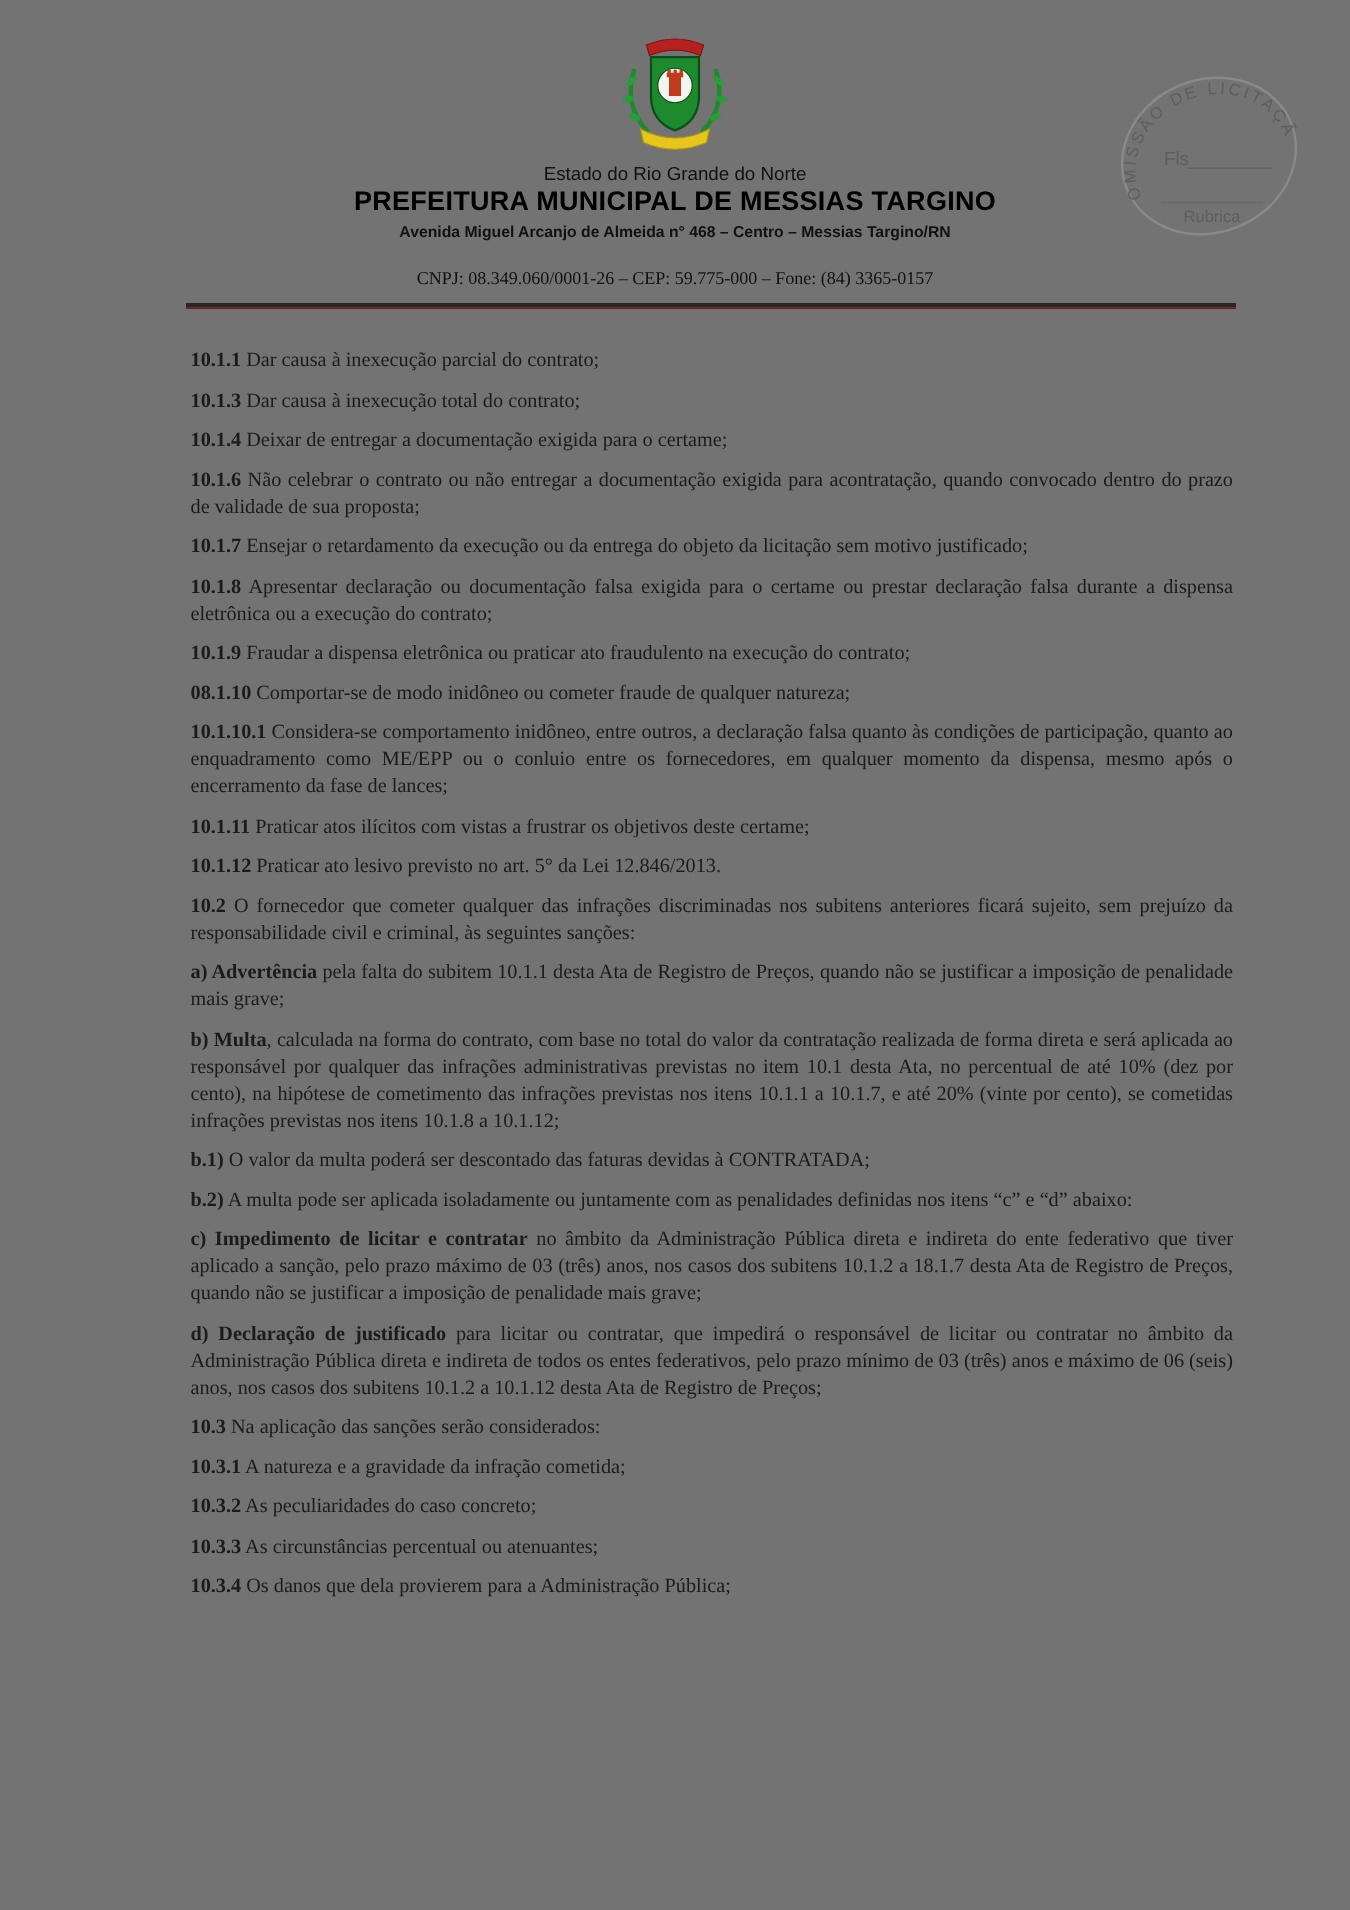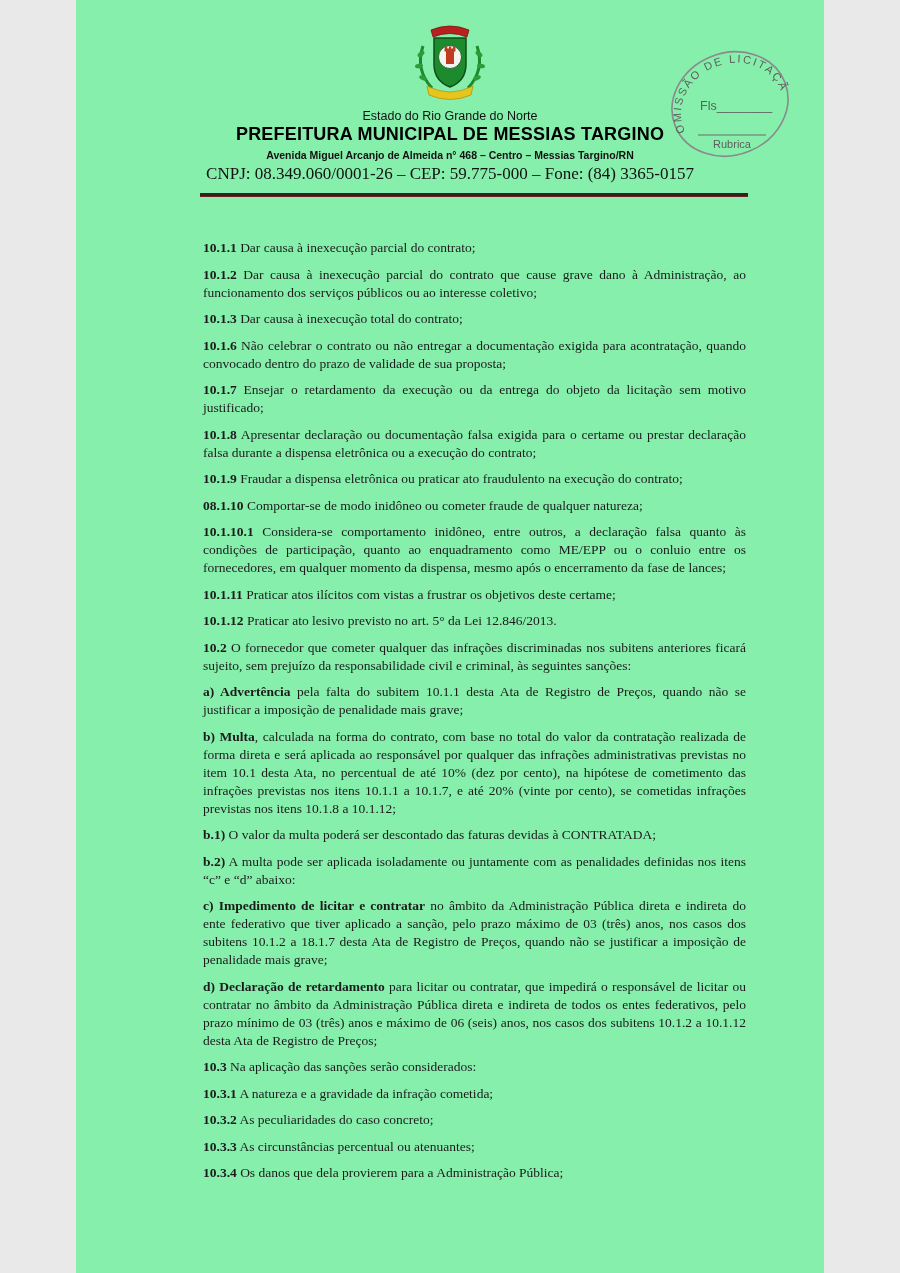--- a/index.html
+++ b/index.html
@@ -1,33 +1,33 @@
 <!DOCTYPE html>
 <html lang="pt-BR"><head>
 <meta charset="utf-8">
 <style>
   * { margin:0; padding:0; box-sizing:border-box; }
   html,body { background:#e9e9e9; }
   .page {
-    width:748px; height:1273px; margin:0 auto; background:#86efac;
+    width:900px; height:1273px; margin:0 auto; background:#737373;
     position:relative; overflow:hidden;
     font-family:"Liberation Serif", serif; color:#1b1b1b;
   }
   .header { padding-top:20px; text-align:center; }
   .crest { display:block; margin:0 auto; }
   .state-line  { font-family:"Liberation Sans", sans-serif; font-size:12.5px; margin-top:5px; color:#111; }
   .title-line  { font-family:"Liberation Sans", sans-serif; font-weight:bold; font-size:18px; margin-top:1px; color:#000; letter-spacing:.2px; }
   .address-line{ font-family:"Liberation Sans", sans-serif; font-weight:bold; font-size:10.5px; margin-top:4px; color:#111; }
-  .cnpj-line   { font-family:"Liberation Serif", serif; font-size:17px; margin-top:3px; color:#111; }
+  .cnpj-line   { font-family:"Liberation Serif", serif; font-size:12px; margin-top:17px; color:#111; }
   .rule {
     margin:9px 76px 0 124px; height:3px;
     border-top:3.5px solid #2c2424;
     border-bottom:1.3px solid #6d2020;
   }
-  .content { padding:42px 78px 0 127px; }
+  .content { padding:25px 78px 0 127px; }
   .para {
     text-align:justify; font-size:13.5px; line-height:18px;
     margin-bottom:8.5px; color:#1b1b1b;
   }
   .para strong { font-weight:bold; }
   .stamp {
     position:absolute; top:36px; right:26px; width:136px; height:136px;
   }
   .stamp text { font-family:"Liberation Sans", sans-serif; fill:#5e5e5e; }
   .arc-text { font-size:11px; letter-spacing:2px; fill:#5e5e5e; }
@@ -82,37 +82,37 @@
     </g>
     <text class="fls-text" x="38" y="74">Fls________</text>
     <line x1="36" y1="99" x2="104" y2="99" stroke="#6a6a6a" stroke-width="1.2"></line>
     <text class="rubrica-text" x="70" y="112" text-anchor="middle">Rubrica</text>
   </svg>
 
   <div class="rule"></div>
 
   <main class="content">
       <p class="para"><strong>10.1.1</strong><span> Dar causa à inexecução parcial do contrato;</span></p>
-      <p class="para"><strong>10.1.2</strong><span> Dar causa à inexecução parcial do contrato que cause grave dano à Administração, ao funcionamento dos serviços públicos ou ao interesse coletivo;</span></p>
       <p class="para"><strong>10.1.3</strong><span> Dar causa à inexecução total do contrato;</span></p>
+      <p class="para"><strong>10.1.4</strong><span> Deixar de entregar a documentação exigida para o certame;</span></p>
       <p class="para"><strong>10.1.6</strong><span> Não celebrar o contrato ou não entregar a documentação exigida para acontratação, quando convocado dentro do prazo de validade de sua proposta;</span></p>
       <p class="para"><strong>10.1.7</strong><span> Ensejar o retardamento da execução ou da entrega do objeto da licitação sem motivo justificado;</span></p>
       <p class="para"><strong>10.1.8</strong><span> Apresentar declaração ou documentação falsa exigida para o certame ou prestar declaração falsa durante a dispensa eletrônica ou a execução do contrato;</span></p>
       <p class="para"><strong>10.1.9</strong><span> Fraudar a dispensa eletrônica ou praticar ato fraudulento na execução do contrato;</span></p>
       <p class="para"><strong>08.1.10</strong><span> Comportar-se de modo inidôneo ou cometer fraude de qualquer natureza;</span></p>
       <p class="para"><strong>10.1.10.1</strong><span> Considera-se comportamento inidôneo, entre outros, a declaração falsa quanto às condições de participação, quanto ao enquadramento como ME/EPP ou o conluio entre os fornecedores, em qualquer momento da dispensa, mesmo após o encerramento da fase de lances;</span></p>
       <p class="para"><strong>10.1.11</strong><span> Praticar atos ilícitos com vistas a frustrar os objetivos deste certame;</span></p>
       <p class="para"><strong>10.1.12</strong><span>  Praticar ato lesivo previsto no art. 5° da Lei 12.846/2013.</span></p>
       <p class="para"><strong>10.2</strong><span> O fornecedor que cometer qualquer das infrações discriminadas nos subitens anteriores ficará sujeito, sem prejuízo da responsabilidade civil e criminal, às seguintes sanções:</span></p>
       <p class="para"><strong>a) Advertência</strong><span> pela falta do subitem 10.1.1 desta Ata de Registro de Preços, quando não se justificar a imposição de penalidade mais grave;</span></p>
       <p class="para"><strong>b) Multa</strong><span>, calculada na forma do contrato, com base no total do valor da contratação realizada de forma direta e será aplicada ao responsável por qualquer das infrações administrativas previstas no item 10.1 desta Ata, no percentual de até 10% (dez por cento), na hipótese de cometimento das infrações previstas nos itens 10.1.1 a 10.1.7, e até 20% (vinte por cento), se cometidas infrações previstas nos itens 10.1.8 a 10.1.12;</span></p>
       <p class="para"><strong>b.1)</strong><span> O valor da multa poderá ser descontado das faturas devidas à CONTRATADA;</span></p>
       <p class="para"><strong>b.2)</strong><span> A multa pode ser aplicada isoladamente ou juntamente com as penalidades definidas nos itens “c” e “d” abaixo:</span></p>
       <p class="para"><strong>c) Impedimento de licitar e contratar</strong><span> no âmbito da Administração Pública direta e indireta do ente federativo que tiver aplicado a sanção, pelo prazo máximo de 03 (três) anos, nos casos dos subitens 10.1.2 a 18.1.7 desta Ata de Registro de Preços, quando não se justificar a imposição de penalidade mais grave;</span></p>
-      <p class="para"><strong>d) Declaração de retardamento</strong><span> para licitar ou contratar, que impedirá o responsável de licitar ou contratar no âmbito da Administração Pública direta e indireta de todos os entes federativos, pelo prazo mínimo de 03 (três) anos e máximo de 06 (seis) anos, nos casos dos subitens 10.1.2 a 10.1.12 desta Ata de Registro de Preços;</span></p>
+      <p class="para"><strong>d) Declaração de justificado</strong><span> para licitar ou contratar, que impedirá o responsável de licitar ou contratar no âmbito da Administração Pública direta e indireta de todos os entes federativos, pelo prazo mínimo de 03 (três) anos e máximo de 06 (seis) anos, nos casos dos subitens 10.1.2 a 10.1.12 desta Ata de Registro de Preços;</span></p>
       <p class="para"><strong>10.3</strong><span> Na aplicação das sanções serão considerados:</span></p>
       <p class="para"><strong>10.3.1</strong><span> A natureza e a gravidade da infração cometida;</span></p>
       <p class="para"><strong>10.3.2</strong><span> As peculiaridades do caso concreto;</span></p>
       <p class="para"><strong>10.3.3</strong><span> As circunstâncias percentual ou atenuantes;</span></p>
       <p class="para"><strong>10.3.4</strong><span> Os danos que dela provierem para a Administração Pública;</span></p>
     </main>
 
 </div>
 
 </body></html>

